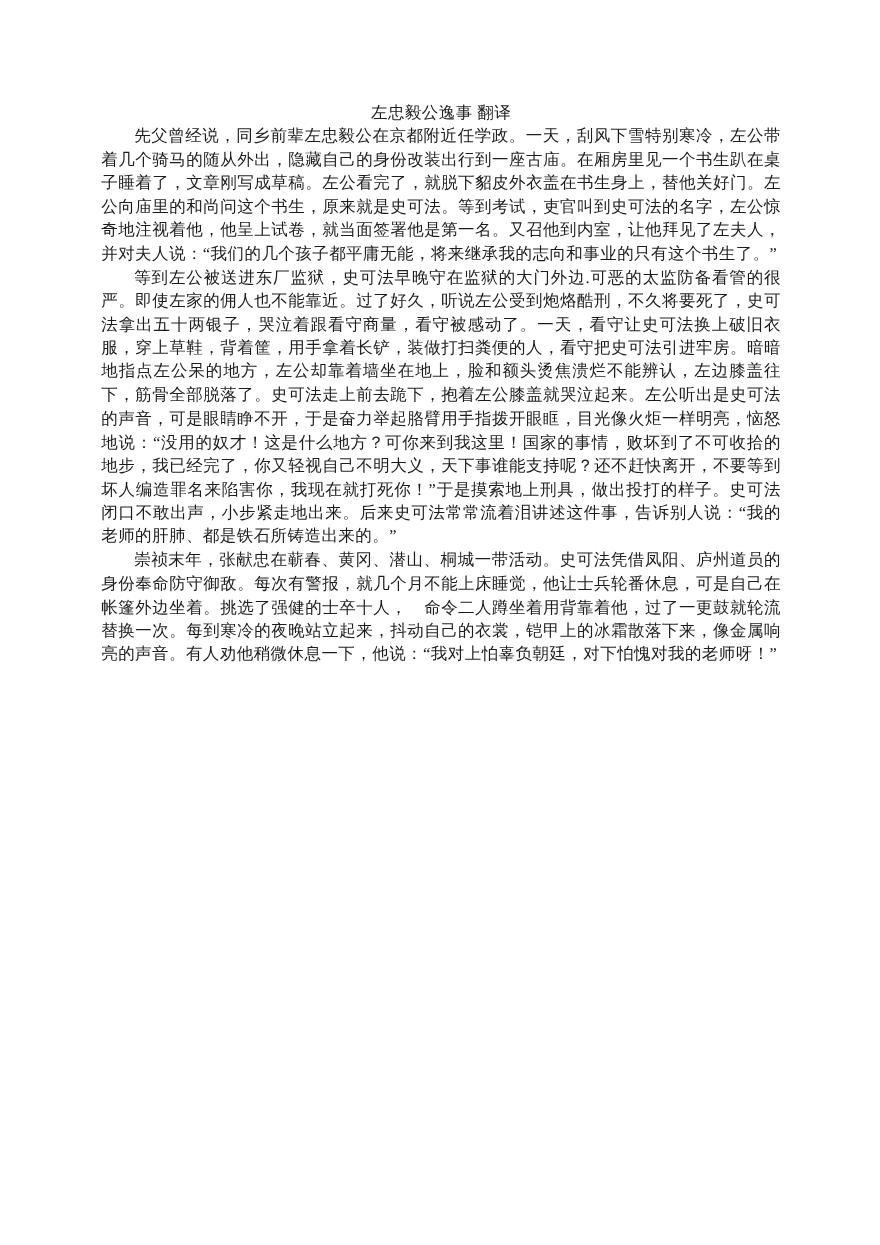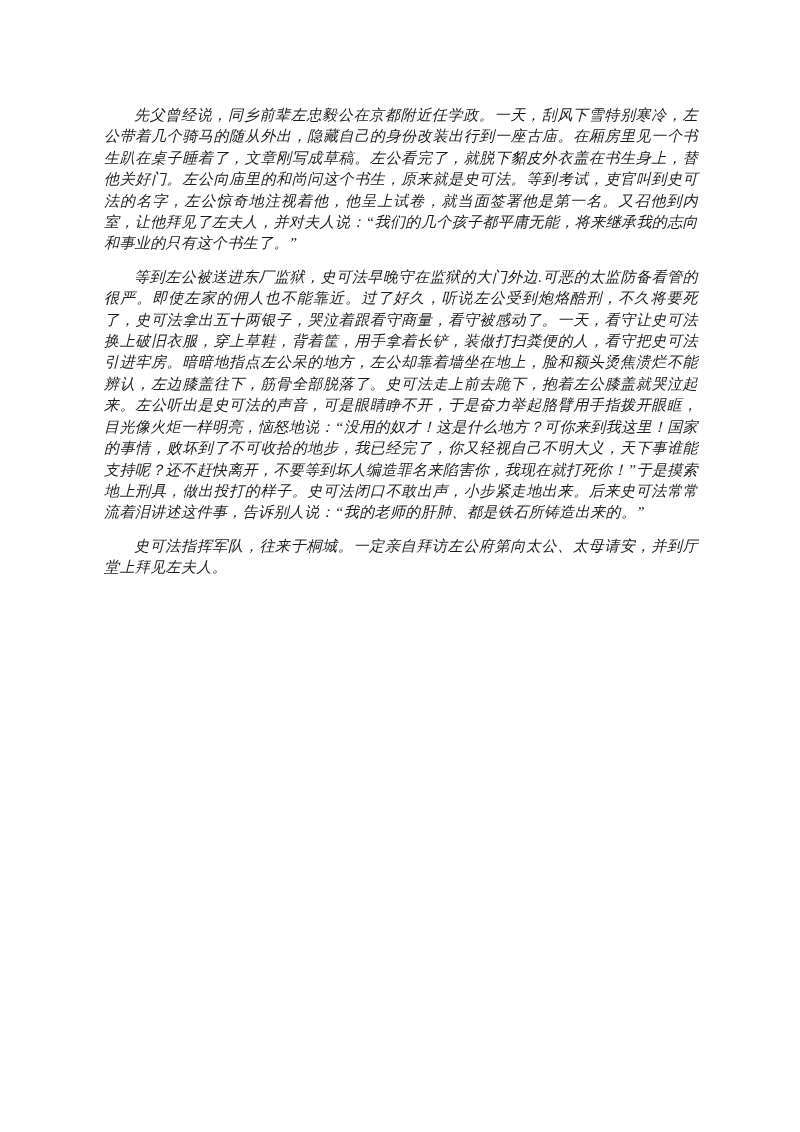--- a/index.html
+++ b/index.html
@@ -35,32 +35,32 @@
     line-height: 21.4px;
     font-weight: normal;
     text-align: center;
     margin: 0;
     padding: 0;
     letter-spacing: 0.4px;
   }
   .para {
     font-size: 15px;
     line-height: 21.4px;
-    margin: 12px;
+    margin: 0;
     padding: 0;
     text-align: justify;
     text-indent: 2em;
     letter-spacing: 0.4px;
     word-break: break-all;
     overflow-wrap: break-word;
-    font-style: italic;
   }
 </style>
 </head>
 <body>
 
 <div class="page">
   <div class="content">
+    <h1 class="doc-title">左忠毅公逸事 翻译</h1>
     <p class="para">先父曾经说，同乡前辈左忠毅公在京都附近任学政。一天，刮风下雪特别寒冷，左公带着几个骑马的随从外出，隐藏自己的身份改装出行到一座古庙。在厢房里见一个书生趴在桌子睡着了，文章刚写成草稿。左公看完了，就脱下貂皮外衣盖在书生身上，替他关好门。左公向庙里的和尚问这个书生，原来就是史可法。等到考试，吏官叫到史可法的名字，左公惊奇地注视着他，他呈上试卷，就当面签署他是第一名。又召他到内室，让他拜见了左夫人，并对夫人说：“我们的几个孩子都平庸无能，将来继承我的志向和事业的只有这个书生了。”</p>
     <p class="para">等到左公被送进东厂监狱，史可法早晚守在监狱的大门外边.可恶的太监防备看管的很严。即使左家的佣人也不能靠近。过了好久，听说左公受到炮烙酷刑，不久将要死了，史可法拿出五十两银子，哭泣着跟看守商量，看守被感动了。一天，看守让史可法换上破旧衣服，穿上草鞋，背着筐，用手拿着长铲，装做打扫粪便的人，看守把史可法引进牢房。暗暗地指点左公呆的地方，左公却靠着墙坐在地上，脸和额头烫焦溃烂不能辨认，左边膝盖往下，筋骨全部脱落了。史可法走上前去跪下，抱着左公膝盖就哭泣起来。左公听出是史可法的声音，可是眼睛睁不开，于是奋力举起胳臂用手指拨开眼眶，目光像火炬一样明亮，恼怒地说：“没用的奴才！这是什么地方？可你来到我这里！国家的事情，败坏到了不可收拾的地步，我已经完了，你又轻视自己不明大义，天下事谁能支持呢？还不赶快离开，不要等到坏人编造罪名来陷害你，我现在就打死你！”于是摸索地上刑具，做出投打的样子。史可法闭口不敢出声，小步紧走地出来。后来史可法常常流着泪讲述这件事，告诉别人说：“我的老师的肝肺、都是铁石所铸造出来的。”</p>
-    <p class="para">史可法指挥军队，往来于桐城。一定亲自拜访左公府第向太公、太母请安，并到厅堂上拜见左夫人。</p>
+    <p class="para">崇祯末年，张献忠在蕲春、黄冈、潜山、桐城一带活动。史可法凭借凤阳、庐州道员的身份奉命防守御敌。每次有警报，就几个月不能上床睡觉，他让士兵轮番休息，可是自己在帐篷外边坐着。挑选了强健的士卒十人，　命令二人蹲坐着用背靠着他，过了一更鼓就轮流替换一次。每到寒冷的夜晚站立起来，抖动自己的衣裳，铠甲上的冰霜散落下来，像金属响亮的声音。有人劝他稍微休息一下，他说：“我对上怕辜负朝廷，对下怕愧对我的老师呀！”</p>
   </div>
 </div>
 
 </body></html>

